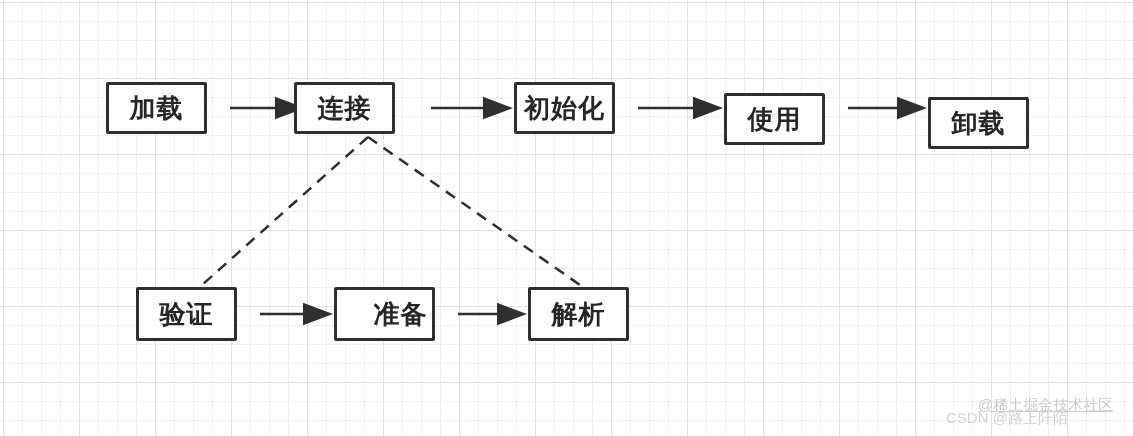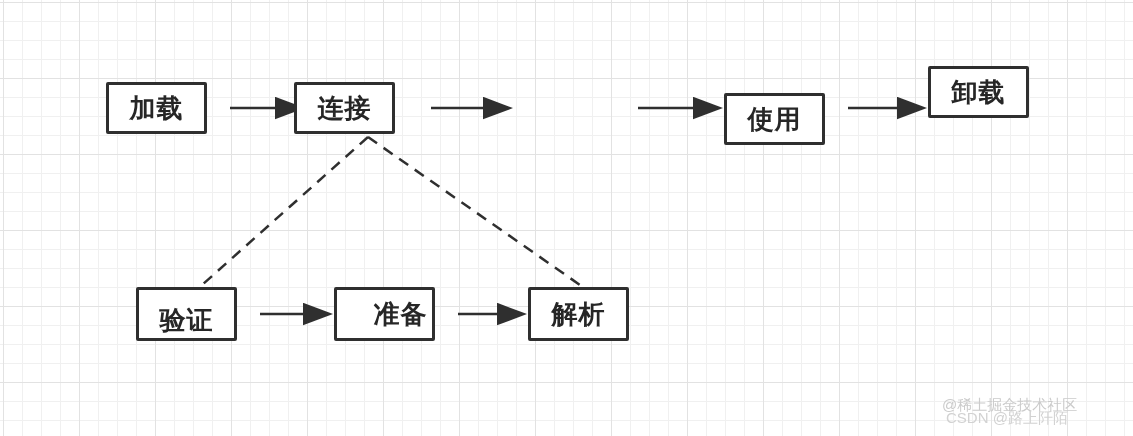--- a/index.html
+++ b/index.html
@@ -42,31 +42,31 @@
     justify-content: center;
     font-size: 26px;
     font-weight: bold;
     color: #262626;
     letter-spacing: 1px;
   }
   .node-load    { left: 106px; top: 82px; }
   .node-link    { left: 294px; top: 82px; }
   .node-init    { left: 514px; top: 82px; }
   .node-use     { left: 724px; top: 82px; margin-top: 11px; }
-  .node-unload  { left: 928px; top: 66px; }
-  .node-verify  { left: 136px; top: 287px; height: 54px; align-items: flex-end; }
+  .node-unload  { left: 928px; top: 97px; }
+  .node-verify  { left: 136px; top: 287px; height: 54px; }
   .node-prepare { left: 334px; top: 287px; height: 54px; padding-left: 32px; }
   .node-resolve { left: 528px; top: 287px; height: 54px; align-items: center; }
   .watermark {
     position: absolute;
     font-size: 15px;
     white-space: nowrap;
     pointer-events: none;
   }
-  .watermark-1 { left: 942px; top: 396px; color: #cbcbcb; }
+  .watermark-1 { left: 978px; top: 396px; color: #cbcbcb; text-decoration: underline; }
   .watermark-2 { left: 946px; top: 409px; color: #d2d2d2; }
 </style>
 </head>
 <body>
 
 <div class="canvas">
 
   <svg class="connector-layer" viewBox="0 0 1133 436" xmlns="http://www.w3.org/2000/svg">
     <defs>
       <marker id="arrowhead" markerWidth="12" markerHeight="10" refX="10" refY="4.5" orient="auto">
@@ -85,20 +85,23 @@
     <line x1="368" y1="137" x2="202" y2="285" stroke="#2f2f2f" stroke-width="2.5" stroke-dasharray="11,8"></line>
     <line x1="368" y1="137" x2="580" y2="285" stroke="#2f2f2f" stroke-width="2.5" stroke-dasharray="11,8"></line>
   </svg>
 
   <div class="node node-load">
     <span>加载</span>
   </div>
   <div class="node node-link">
     <span>连接</span>
   </div>
+  <div class="node node-init">
+    <span>初始化</span>
+  </div>
   <div class="node node-use">
     <span>使用</span>
   </div>
   <div class="node node-unload">
     <span>卸载</span>
   </div>
 
   <div class="node node-verify">
     <span>验证</span>
   </div>

